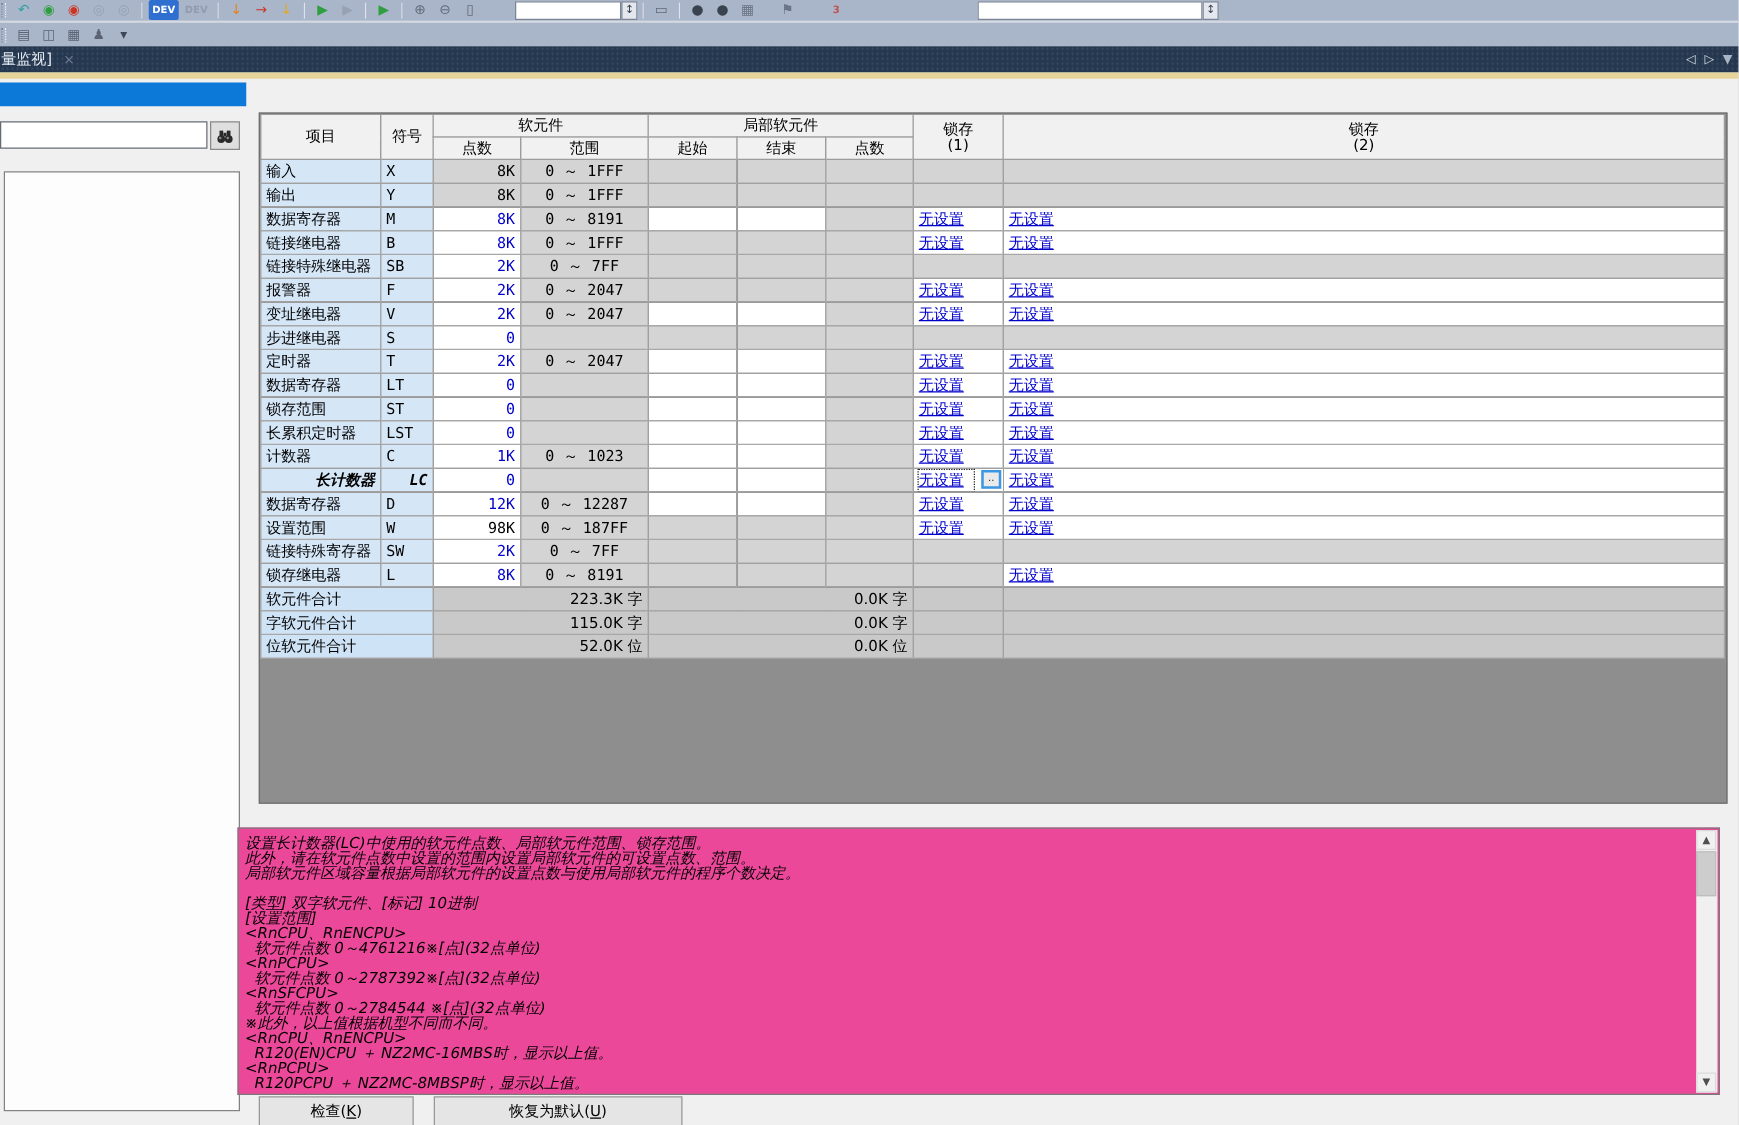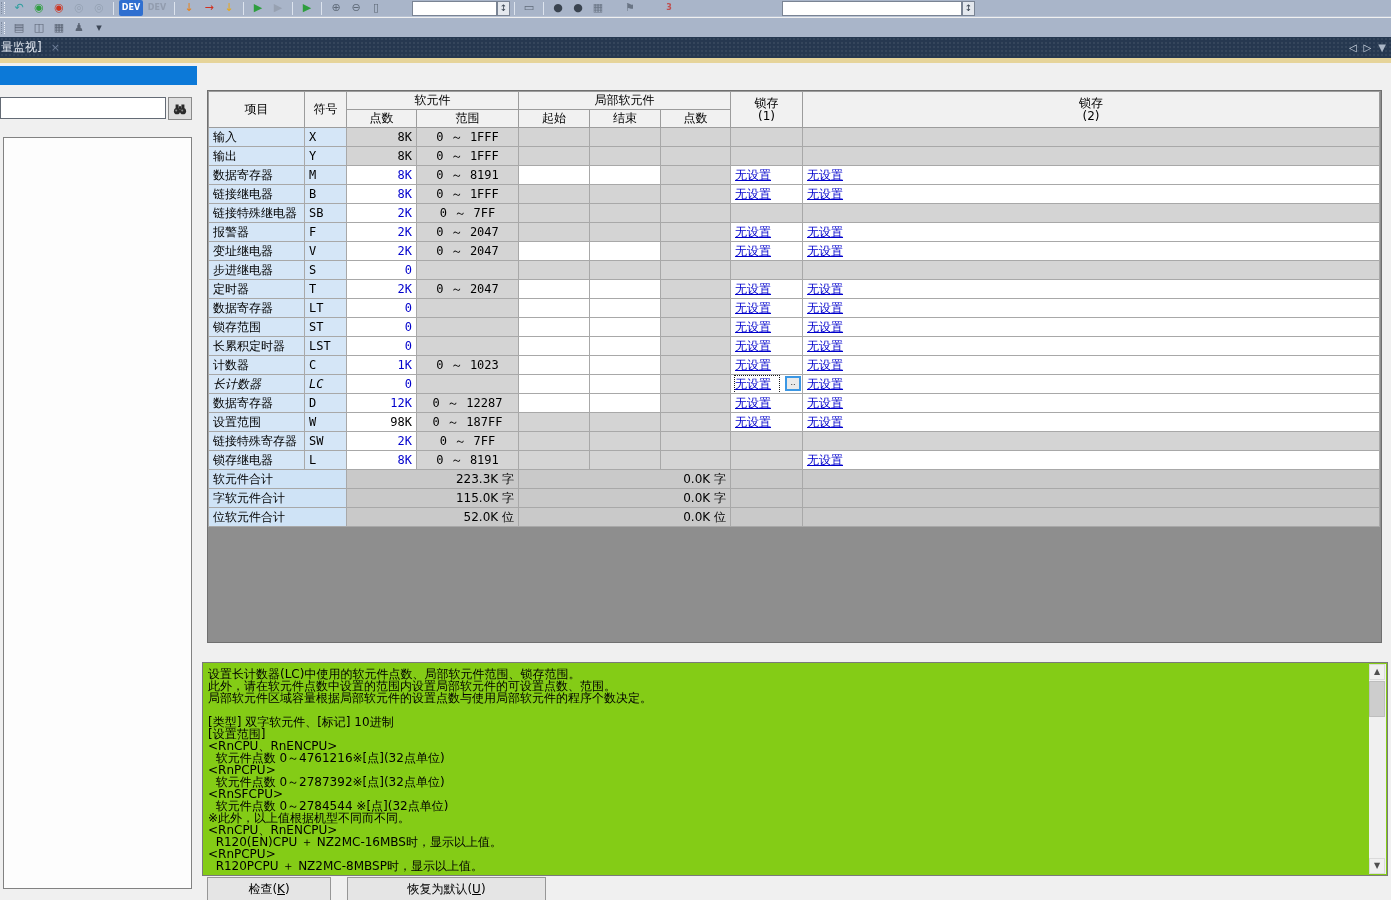--- a/index.html
+++ b/index.html
@@ -46,31 +46,31 @@
   #devtable { border-collapse:collapse; table-layout:fixed; width:1172px; }
   #devtable th { background:#f1f1f1; border:1px solid #9c9c9c; font-weight:normal; font-size:12px; height:18px; padding:0; color:#000; }
   #devtable th.pre { white-space:pre-line; line-height:13px; }
   #devtable td { border:1px solid #a8a8a8; height:19px; padding:0 4px; font-size:12px; white-space:nowrap; overflow:hidden; background:#fff; }
   td.lbl { background:#d5e6f7 !important; }
   td.mono { font-family:"DejaVu Sans Mono", monospace; }
   td.num { text-align:right; color:#000; }
   td.num.blue { color:#0000cc; }
   td.gray { background:#d4d4d4 !important; }
   td.rng { text-align:center; color:#000; }
-  .selrow { font-weight:normal; font-style:italic; }
+  .selrow { font-weight:bold; font-style:italic;text-align:right; }
   .nslink { color:#0000cc; text-decoration:underline; }
   td.latchsel { position:relative; }
   .focusbox { display:inline-block; min-width:44px; outline:1px dotted #1a1a1a; }
   .browse { position:absolute; right:1px; top:1px; width:16px; height:15px; background:#eaeaea; border:2px solid #3b97e4; font-size:8px; line-height:9px; text-align:center; color:#222; }
   td.sumlbl { background:#cfe3f6 !important; padding-right:6px; }
   td.sumval { background:#c9c9c9 !important; text-align:right; padding-right:6px; }
   td.sumgray { background:#c9c9c9 !important; }
 
   
-  #desc-box { position:absolute; left:202px; top:662px; width:1186px; height:214px; background:#84cc16; border:1px solid #7a7a7a; overflow:hidden; }
+  #desc-box { position:absolute; left:190px; top:662px; width:1186px; height:214px; background:#ec4899; border:1px solid #7a7a7a; overflow:hidden;font-style:italic; }
   #desc-text { position:absolute; left:5px; top:5px; right:21px; bottom:0; line-height:12px; white-space:pre; overflow:hidden; color:#000; }
   #vscroll { position:absolute; top:1px; right:1px; bottom:1px; width:17px; background:#f0f0f0; }
   .sb-btn { position:absolute; left:0; width:16px; height:16px; background:#f0f0f0; border:1px solid #dadada; color:#4f4f4f; font-size:8px; line-height:14px; text-align:center; }
   #sb-up { top:0; }
   #sb-down { bottom:0; }
   #sb-thumb { position:absolute; left:0; top:17px; width:16px; height:36px; background:#cdcdcd; border:1px solid #bdbdbd; }
 
   
   .btn { position:absolute; top:877px; height:26px; background:#e5e5e5; border:1px solid #979797; font-size:12px; text-align:center; line-height:23px; color:#000; font-family:"DejaVu Sans",sans-serif; }
   #btn-check { left:207px; width:124px; }

